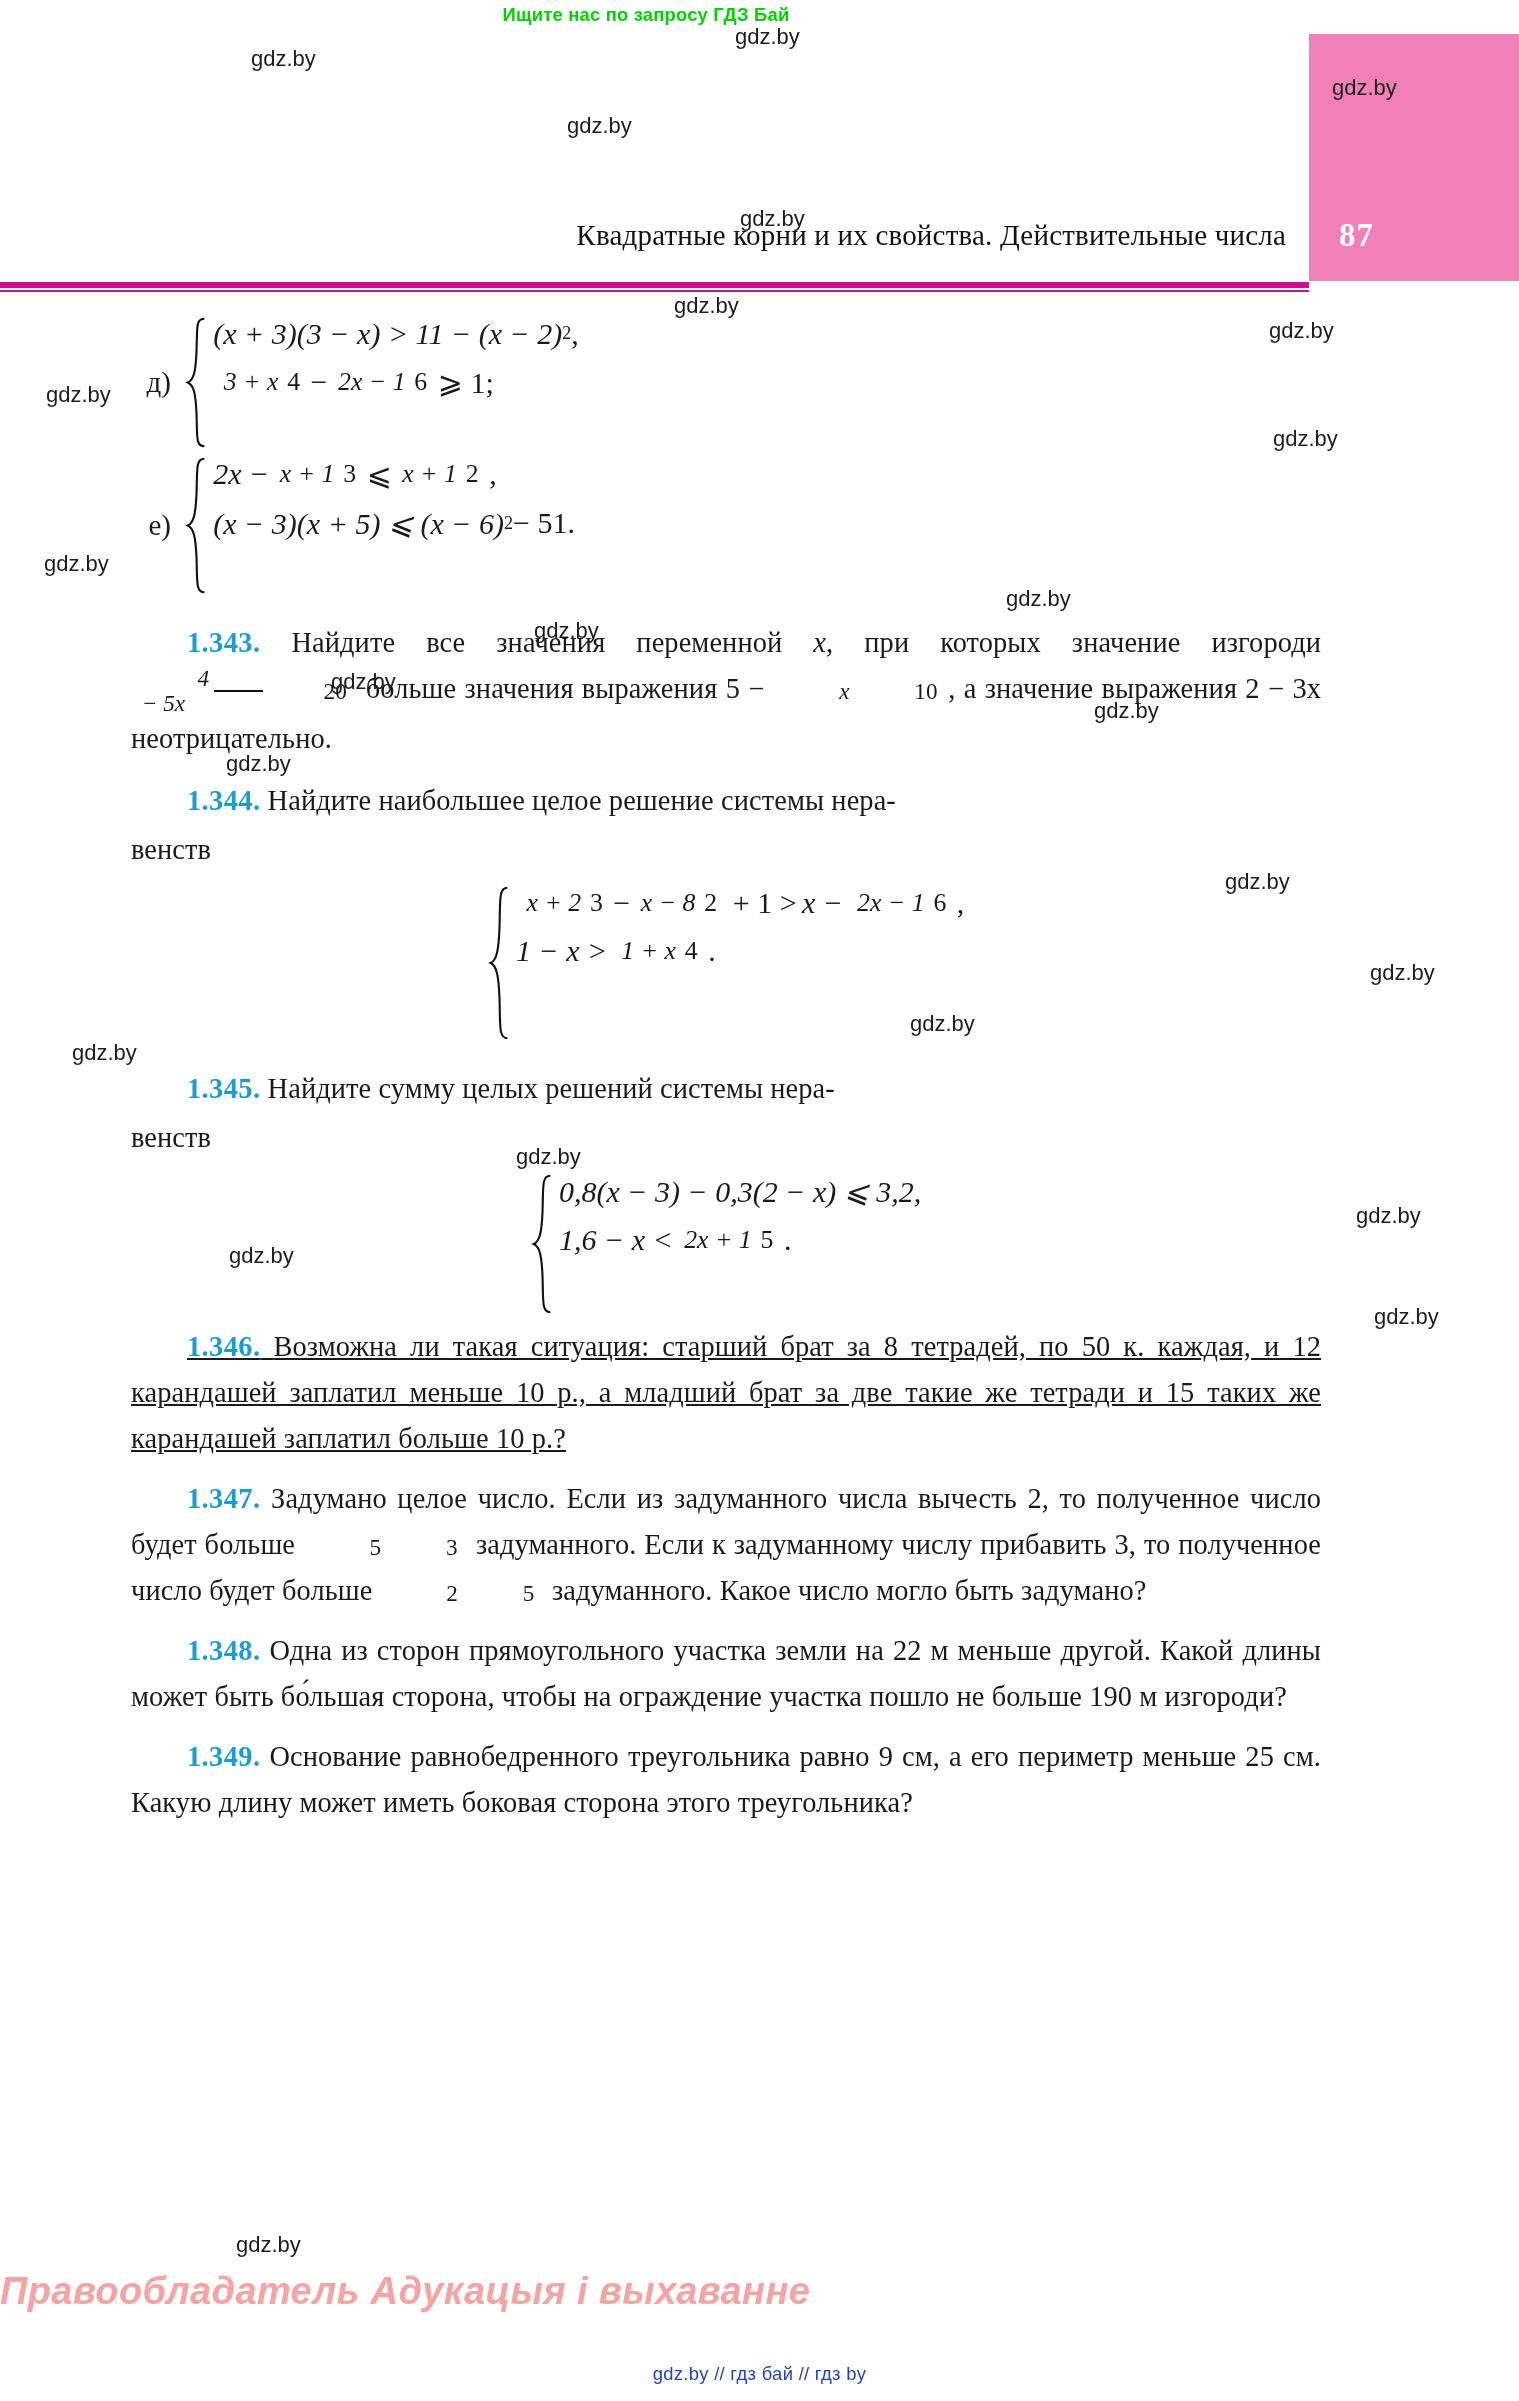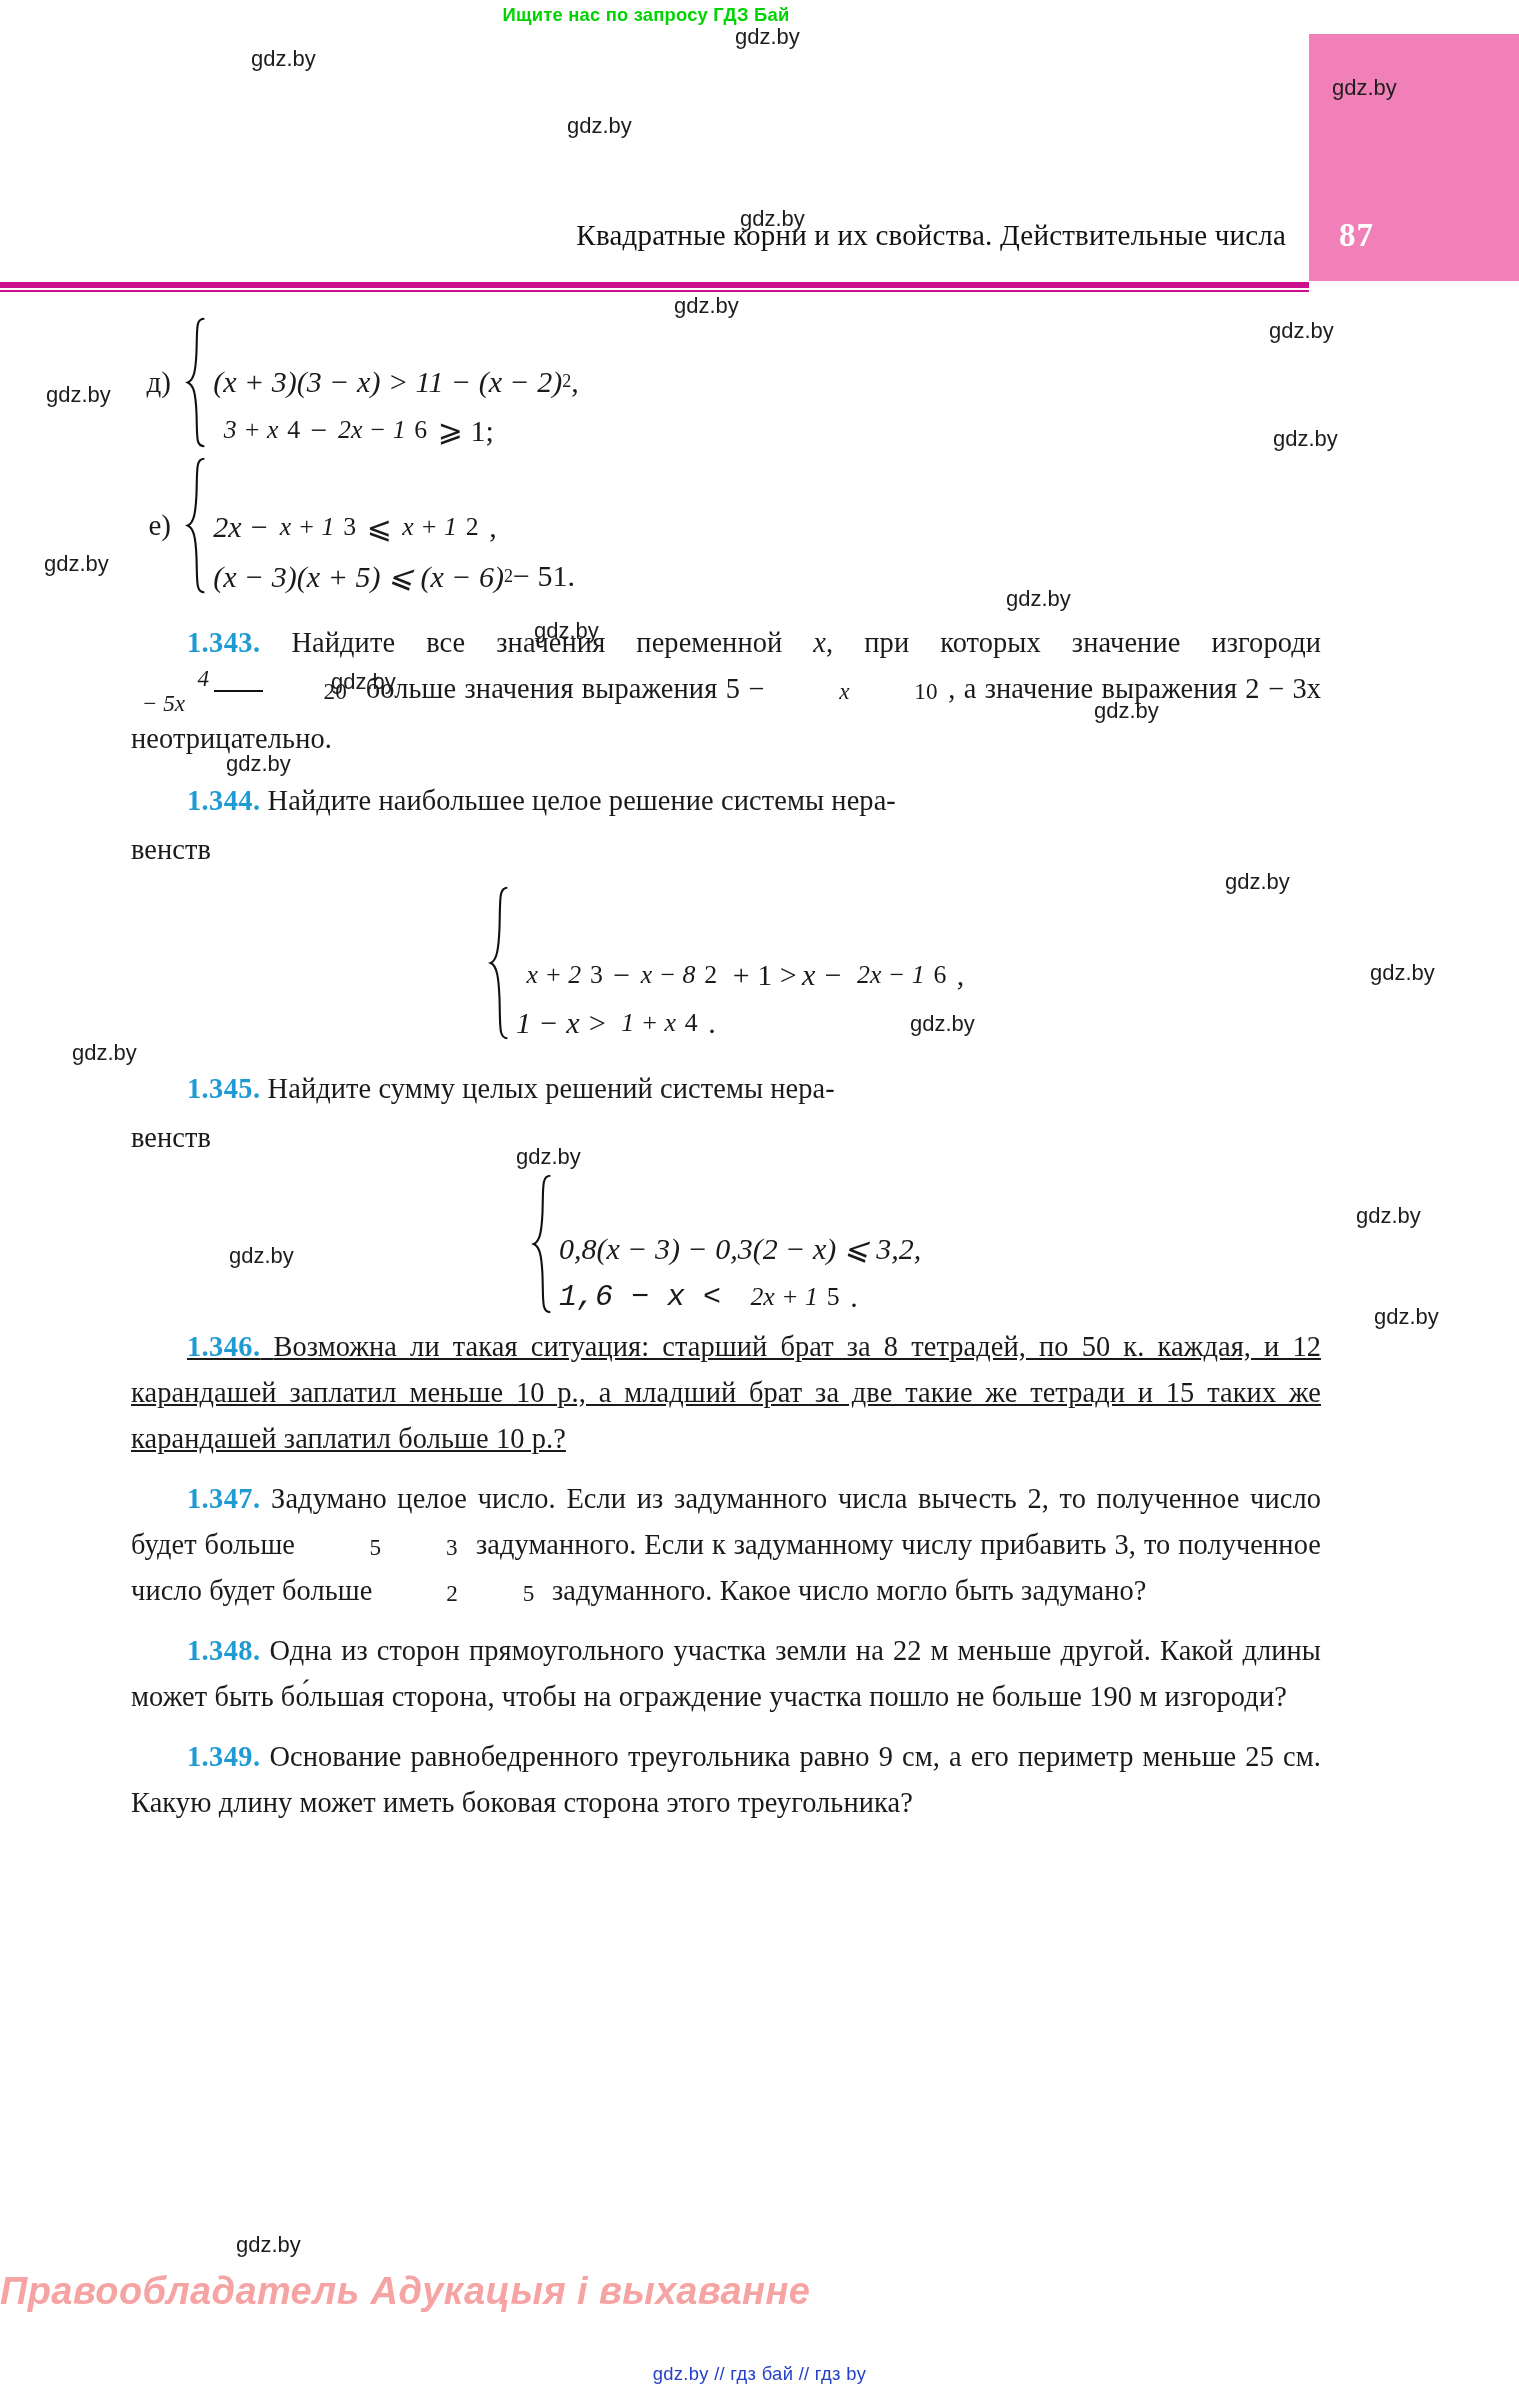--- a/index.html
+++ b/index.html
@@ -123,21 +123,21 @@
     height: 1.8px;
     background: #111;
     margin: 1.8px 0;
   }
   .frac.small { font-size: 0.95em; }
   sup.pw { font-size: 0.6em; vertical-align: super; }
 
   
   .system {
     display: inline-flex;
-    align-items: flex-end;
+    align-items: flex-start;
   }
   .brace {
     font-size: 0px;
     width: 23px;
     position: relative;
     margin-right: 5.3px;
   }
   .brace svg { display: block; }
   .sysrows {
     display: flex;
@@ -359,21 +359,21 @@
         <div class="brace">
           <svg width="23" height="140" viewBox="0 0 26 160" aria-hidden="true">
             <path d="M22 2 C12 2, 14 14, 13 44 C12 66, 10 77, 3 80 C10 83, 12 94, 13 116 C14 146, 12 158, 22 158" fill="none" stroke="#111" stroke-width="2.4"></path>
           </svg>
         </div>
         <div class="sysrows">
           <div class="sysrow">
             <span class="ital">0,8(x − 3) − 0,3(2 − x) ⩽ 3,2,</span>
           </div>
           <div class="sysrow">
-            <span class="ital" style="margin-right:19px;font-family:Liberation Mono, monospace;">1,6 − x &lt;</span>
+            <span class="ital" style="margin-right:1px;">1,6 − x &lt;</span>
             <span class="frac">
               <span class="num ital">2x + 1</span>
               <span class="bar"></span>
               <span class="den">5</span>
             </span>
             <span>.</span>
           </div>
         </div>
       </div>
     </div>

